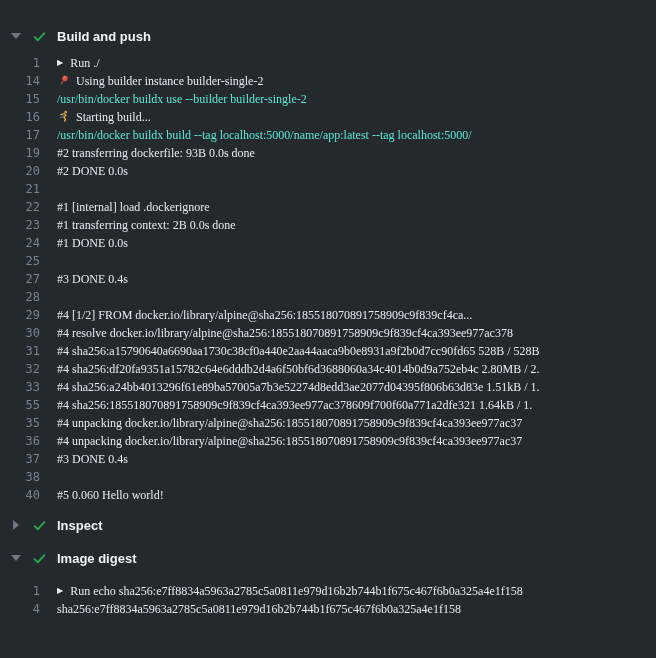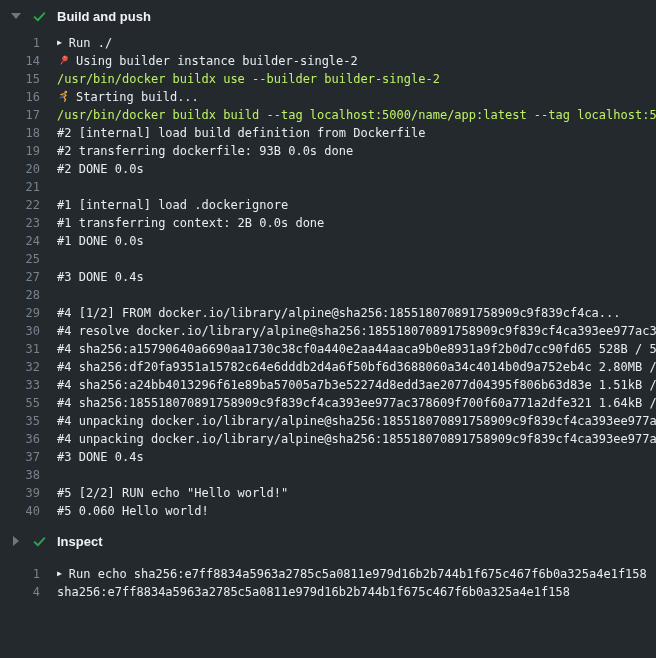--- a/index.html
+++ b/index.html
@@ -1,42 +1,42 @@
 <!DOCTYPE html>
 <html><head>
 <meta charset="utf-8">
 <style>
   html,body{margin:0;padding:0;}
   body{
     width:656px;height:658px;overflow:hidden;
     background:#24292e;
     font-family:"DejaVu Sans Mono","Liberation Mono",monospace;
   }
-  #log-root{padding-top:4px;}
+  #log-root{padding-top:24px;}
   .section{display:block;}
   .hdr{
     display:flex;align-items:center;height:24px;padding-left:8px;
     font-family:"Liberation Sans","DejaVu Sans",sans-serif;
     font-weight:bold;font-size:13px;color:#f0f3f6;cursor:pointer;
   }
   .chev{width:16px;height:16px;display:flex;align-items:center;justify-content:center;flex:none;}
   .chev.down::before{content:"";display:block;width:0;height:0;
     border-left:5px solid transparent;border-right:5px solid transparent;border-top:6px solid #6e7781;}
   .chev.right::before{content:"";display:block;width:0;height:0;
     border-top:5px solid transparent;border-bottom:5px solid transparent;border-left:6px solid #6e7781;}
   .check{width:16px;height:16px;margin-left:8px;flex:none;display:flex;align-items:center;}
   .check svg{display:block;}
   .title{margin-left:9px;white-space:nowrap;}
   .lines{margin-top:6px;margin-bottom:9px;}
   .lines.tight{margin-top:12px;margin-bottom:0;}
   .gap9{margin-top:9px;}
   .log-line{height:18px;line-height:18px;font-size:12px;display:flex;white-space:pre;}
   .ln{width:40px;flex:none;text-align:right;color:#768390;cursor:pointer;}
-  .lt{margin-left:17px;flex:1;overflow:hidden;color:#e6edf3;}
-  .lt.cmd{color:#bef264;}
+  .lt{margin-left:17px;flex:1;overflow:hidden;color:#e6edf3;font-family:Liberation Serif, serif;}
+  .lt.cmd{color:#5eead4;}
   .runarrow{display:inline-block;font-size:8px;color:#e6edf3;margin-right:7px;transform:translateY(-2px);}
   .ico{display:inline-block;width:13px;height:13px;margin-right:6px;vertical-align:-2px;}
   .ico svg{display:block;width:13px;height:13px;}
 </style>
 </head>
 <body>
 
 <div id="log-root">
     <section class="section">
       <div class="hdr">
@@ -58,54 +58,61 @@
                   <circle cx="6.8" cy="3.7" r="1" fill="#ef8a7d"></circle>
                 </g>
               </svg></span><span>Using builder instance builder-single-2</span></span></div>
         <div class="log-line"><span class="ln">15</span><span class="lt cmd"><span>/usr/bin/docker buildx use --builder builder-single-2</span></span></div>
         <div class="log-line"><span class="ln">16</span><span class="lt"><span class="ico"><svg viewBox="0 0 16 16">
                 <circle cx="10.8" cy="2.6" r="1.7" fill="#e8a33d"></circle>
                 <path d="M4.2 5.9 8.8 4.4l2.1 2.4-2.4 2 1.9 2.7-1.2 3" fill="none" stroke="#e8a33d" stroke-width="1.7"></path>
                 <path d="M8.8 4.4 6.6 8.6 3.2 9.8" fill="none" stroke="#44618f" stroke-width="1.6"></path>
               </svg></span><span>Starting build...</span></span></div>
         <div class="log-line"><span class="ln">17</span><span class="lt cmd"><span>/usr/bin/docker buildx build --tag localhost:5000/name/app:latest --tag localhost:5000/</span></span></div>
-        <div class="log-line"><span class="ln">18</span><span class="lt"><span>#2 [internal] load build definition from Dockerfile</span></span></div>
         <div class="log-line"><span class="ln">19</span><span class="lt"><span>#2 transferring dockerfile: 93B 0.0s done</span></span></div>
         <div class="log-line"><span class="ln">20</span><span class="lt"><span>#2 DONE 0.0s</span></span></div>
         <div class="log-line"><span class="ln">21</span><span class="lt"><span></span></span></div>
         <div class="log-line"><span class="ln">22</span><span class="lt"><span>#1 [internal] load .dockerignore</span></span></div>
         <div class="log-line"><span class="ln">23</span><span class="lt"><span>#1 transferring context: 2B 0.0s done</span></span></div>
         <div class="log-line"><span class="ln">24</span><span class="lt"><span>#1 DONE 0.0s</span></span></div>
         <div class="log-line"><span class="ln">25</span><span class="lt"><span></span></span></div>
         <div class="log-line"><span class="ln">27</span><span class="lt"><span>#3 DONE 0.4s</span></span></div>
         <div class="log-line"><span class="ln">28</span><span class="lt"><span></span></span></div>
         <div class="log-line"><span class="ln">29</span><span class="lt"><span>#4 [1/2] FROM docker.io/library/alpine@sha256:185518070891758909c9f839cf4ca...</span></span></div>
         <div class="log-line"><span class="ln">30</span><span class="lt"><span>#4 resolve docker.io/library/alpine@sha256:185518070891758909c9f839cf4ca393ee977ac378</span></span></div>
         <div class="log-line"><span class="ln">31</span><span class="lt"><span>#4 sha256:a15790640a6690aa1730c38cf0a440e2aa44aaca9b0e8931a9f2b0d7cc90fd65 528B / 528B</span></span></div>
         <div class="log-line"><span class="ln">32</span><span class="lt"><span>#4 sha256:df20fa9351a15782c64e6dddb2d4a6f50bf6d3688060a34c4014b0d9a752eb4c 2.80MB / 2.</span></span></div>
         <div class="log-line"><span class="ln">33</span><span class="lt"><span>#4 sha256:a24bb4013296f61e89ba57005a7b3e52274d8edd3ae2077d04395f806b63d83e 1.51kB / 1.</span></span></div>
         <div class="log-line"><span class="ln">55</span><span class="lt"><span>#4 sha256:185518070891758909c9f839cf4ca393ee977ac378609f700f60a771a2dfe321 1.64kB / 1.</span></span></div>
         <div class="log-line"><span class="ln">35</span><span class="lt"><span>#4 unpacking docker.io/library/alpine@sha256:185518070891758909c9f839cf4ca393ee977ac37</span></span></div>
         <div class="log-line"><span class="ln">36</span><span class="lt"><span>#4 unpacking docker.io/library/alpine@sha256:185518070891758909c9f839cf4ca393ee977ac37</span></span></div>
         <div class="log-line"><span class="ln">37</span><span class="lt"><span>#3 DONE 0.4s</span></span></div>
         <div class="log-line"><span class="ln">38</span><span class="lt"><span></span></span></div>
-        <div class="log-line"><span class="ln">39</span><span class="lt"><span>#5 [2/2] RUN echo "Hello world!"</span></span></div>
         <div class="log-line"><span class="ln">40</span><span class="lt"><span>#5 0.060 Hello world!</span></span></div>
       </div>
     </section>
     <section class="section gap9">
       <div class="hdr">
         <span class="chev right"></span>
         <span class="check">
           <svg viewBox="0 0 16 16" width="15" height="15">
             <path d="M2.8 8.6 6.2 12 13.2 4.4" fill="none" stroke="#2da44e" stroke-width="2" stroke-linecap="round" stroke-linejoin="round"></path>
           </svg>
         </span>
         <span class="title">Inspect</span>
       </div>
     </section>
     <section class="section gap9">
+      <div class="hdr">
+        <span class="chev down"></span>
+        <span class="check">
+          <svg viewBox="0 0 16 16" width="15" height="15">
+            <path d="M2.8 8.6 6.2 12 13.2 4.4" fill="none" stroke="#2da44e" stroke-width="2" stroke-linecap="round" stroke-linejoin="round"></path>
+          </svg>
+        </span>
+        <span class="title">Image digest</span>
+      </div>
       <div class="lines tight">
         <div class="log-line"><span class="ln">1</span><span class="lt"><span class="runarrow">▶</span><span>Run echo sha256:e7ff8834a5963a2785c5a0811e979d16b2b744b1f675c467f6b0a325a4e1f158</span></span></div>
         <div class="log-line"><span class="ln">4</span><span class="lt"><span>sha256:e7ff8834a5963a2785c5a0811e979d16b2b744b1f675c467f6b0a325a4e1f158</span></span></div>
       </div>
     </section>
   </div>
 
 </body></html>

